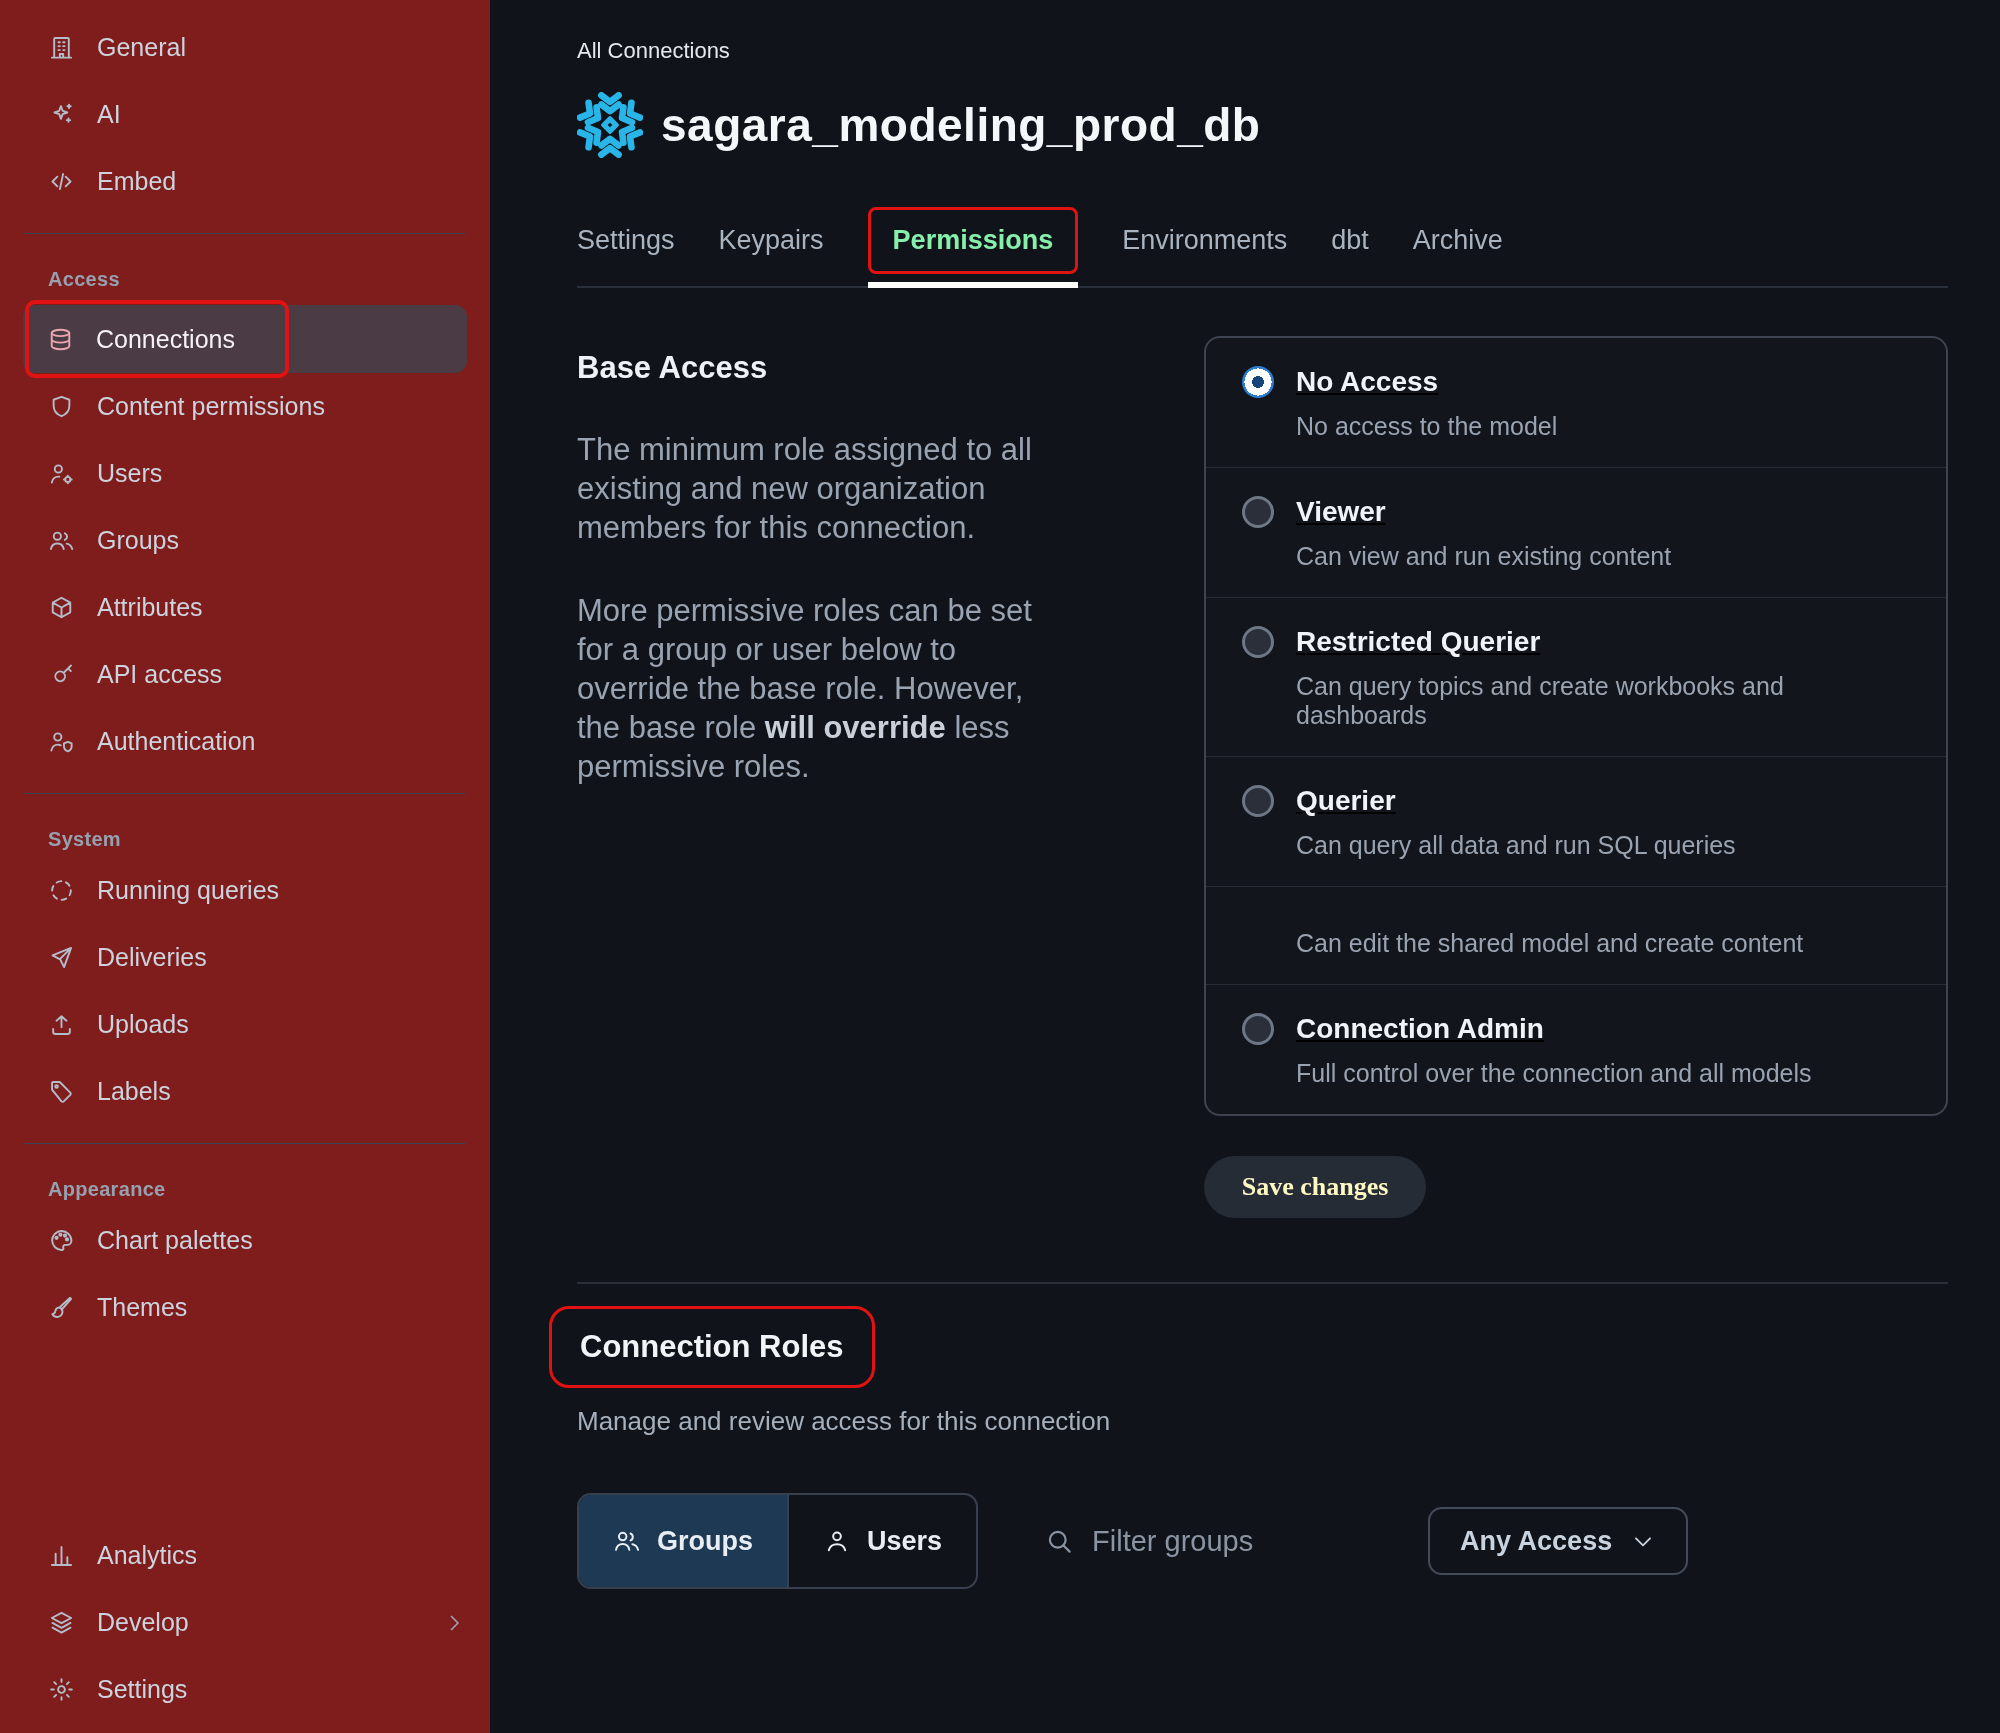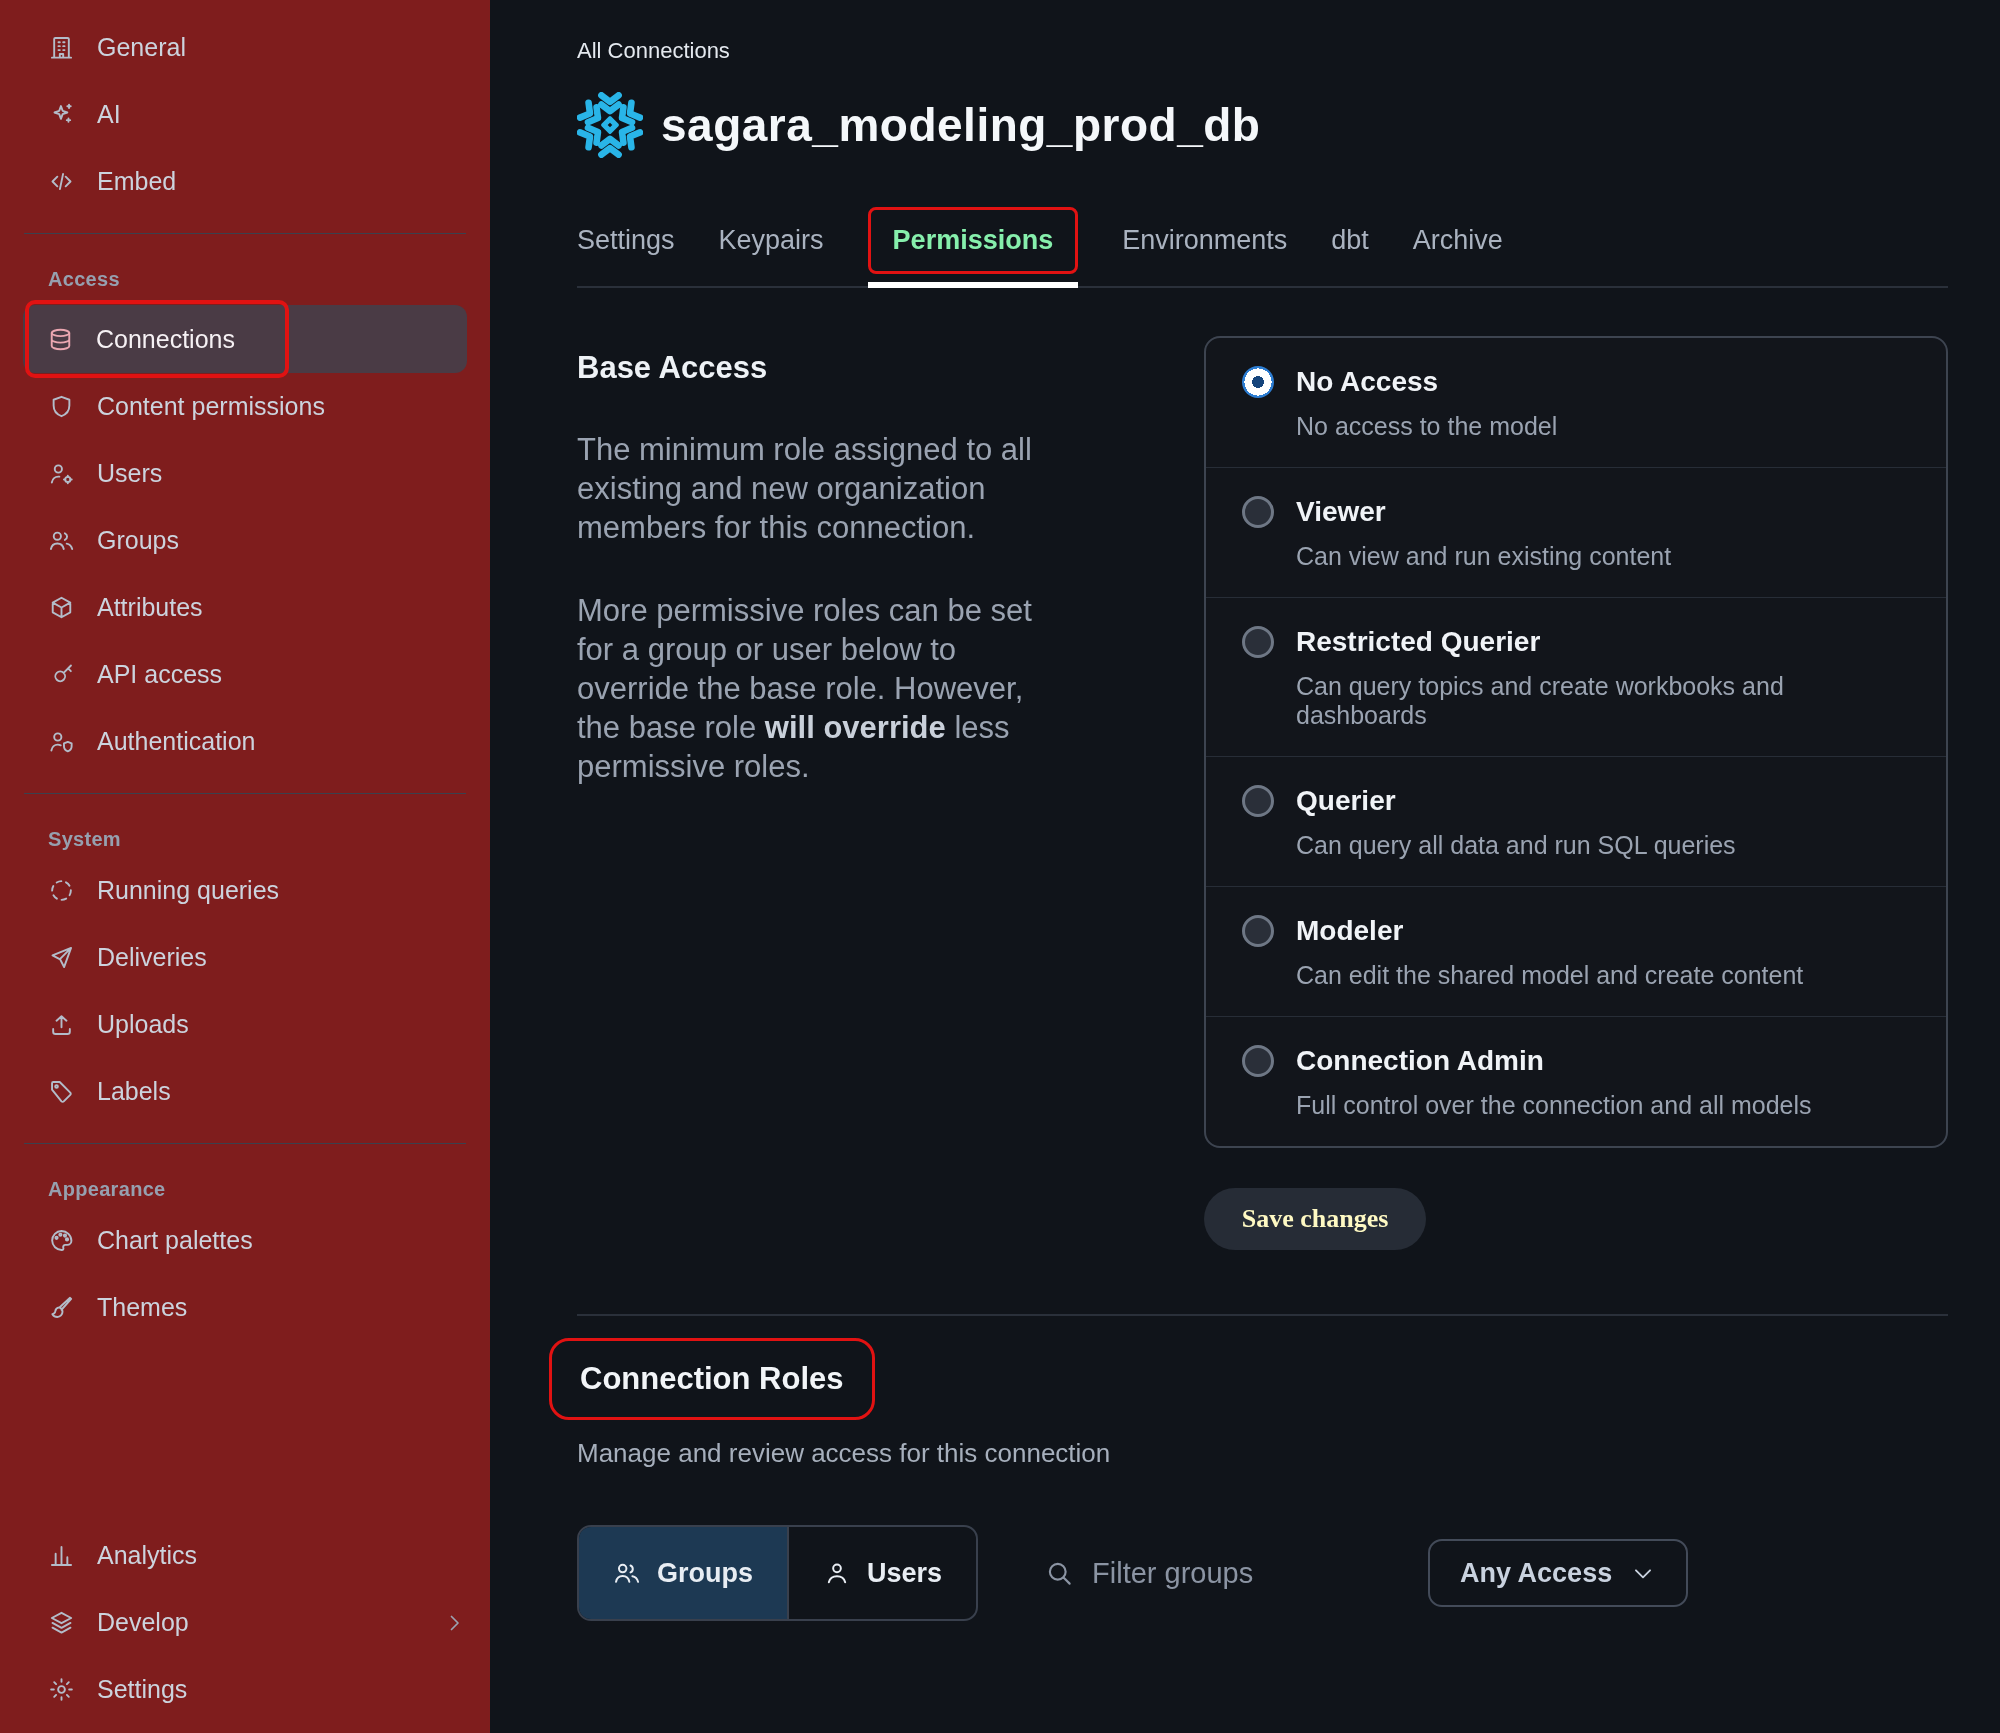--- a/index.html
+++ b/index.html
@@ -40,21 +40,21 @@
   
   .ba-wrap{display:flex;margin-top:48px;}
   .ba-left{width:478px;padding-top:14px;}
   .ba-left h2{margin:0;font-size:31px;font-weight:bold;color:#eef2f6;}
   .ba-left p{margin:44px 0 0 0;font-size:31px;line-height:39px;color:#9aa3b1;}
   .ba-left p b{color:#c9d0da;}
   .ba-right{margin-left:auto;width:744px;}
   .opt-panel{border:2px solid #3d4450;border-radius:16px;background:#12151b;box-sizing:border-box;}
   .opt{padding:28px 30px 26px 36px;cursor:pointer;}
   .opt + .opt{border-top:1px solid #272d37;}
-  .opt-head{display:flex;align-items:center;gap:22px;}
+  .opt-head{display:flex;align-items:center;gap:22px;text-decoration:underline;}
   .radio{width:32px;height:32px;border-radius:50%;box-sizing:border-box;border:3px solid #6e7785;background:#2a2f39;flex:0 0 32px;}
   .radio-sel{border:none;background:radial-gradient(circle at 50% 50%, #16457c 0 26%, #ffffff 26% 60%, #2d7dd2 60% 100%);}
   .opt-name{font-size:28px;font-weight:bold;color:#f0f3f7;}
   .opt-desc{margin:14px 0 0 54px;font-size:25px;color:#9aa3b1;}
   .save-btn{margin-top:40px;width:222px;height:62px;border:none;border-radius:31px;background:#262c36;
             color:#fef9c3;font-size:26px;font-weight:bold;font-family:Liberation Serif, serif;cursor:default;}
 
   .section-divider{border:none;border-top:2px solid #2a303a;margin:64px 0 0 0;}
 
   
@@ -400,24 +400,20 @@
 
           <div class="opt">
             <div class="opt-head">
               <span class="radio"></span>
               <span class="opt-name">Querier</span>
             </div>
             <div class="opt-desc">Can query all data and run SQL queries</div>
           </div>
 
           <div class="opt">
-            <div class="opt-head">
-              <span class="radio"></span>
-              <span class="opt-name">Modeler</span>
-            </div>
             <div class="opt-desc">Can edit the shared model and create content</div>
           </div>
 
           <div class="opt">
             <div class="opt-head">
               <span class="radio"></span>
               <span class="opt-name">Connection Admin</span>
             </div>
             <div class="opt-desc">Full control over the connection and all models</div>
           </div>

